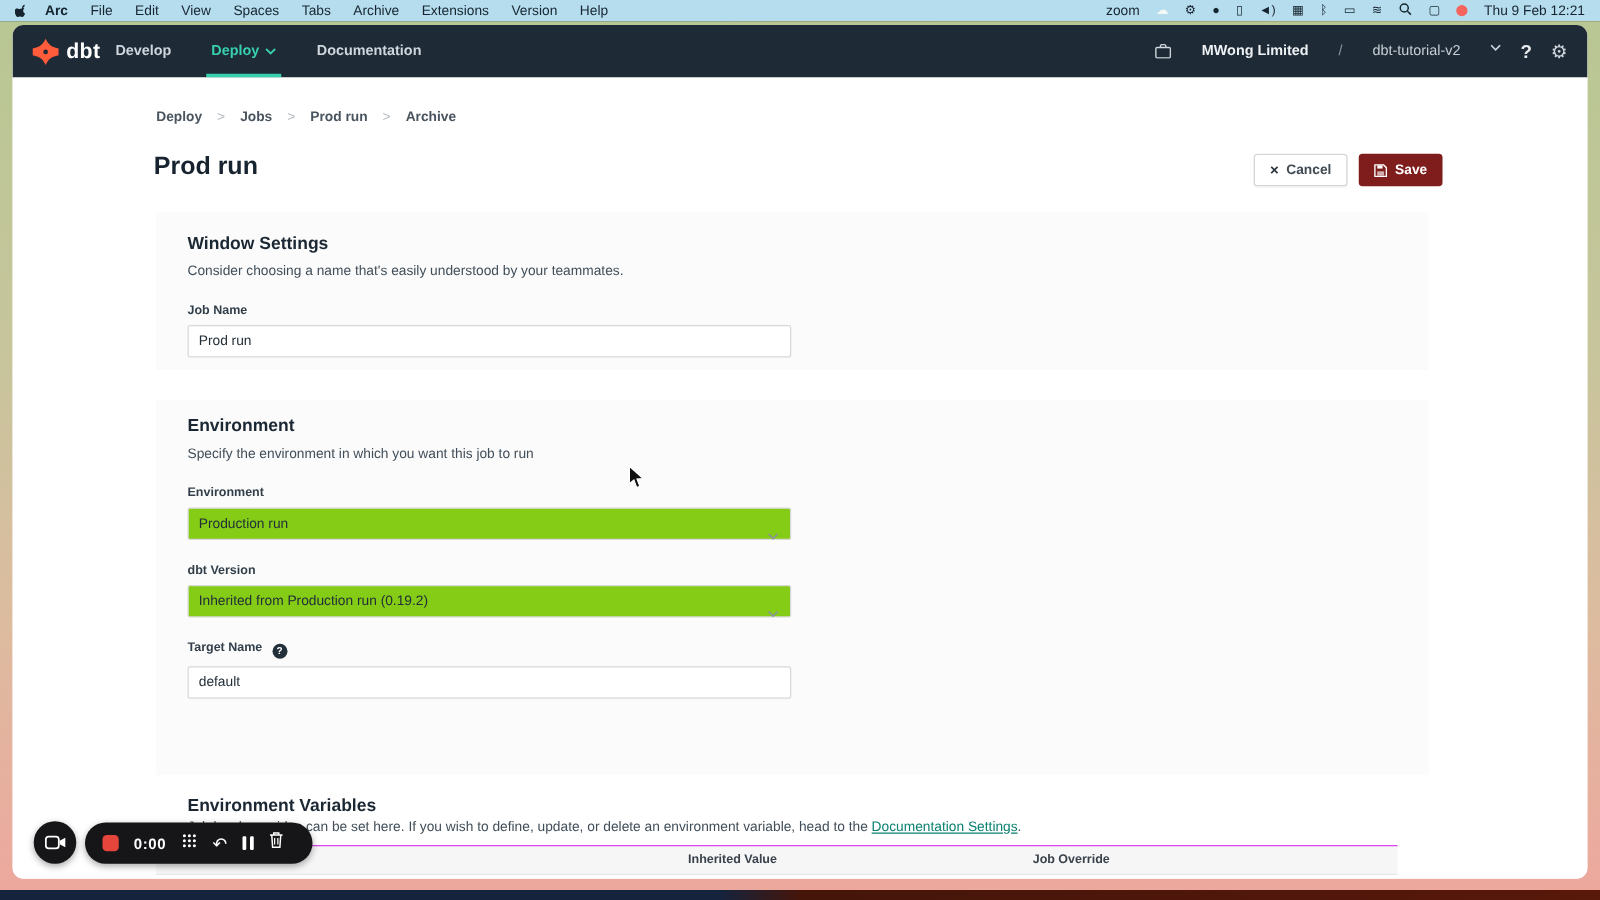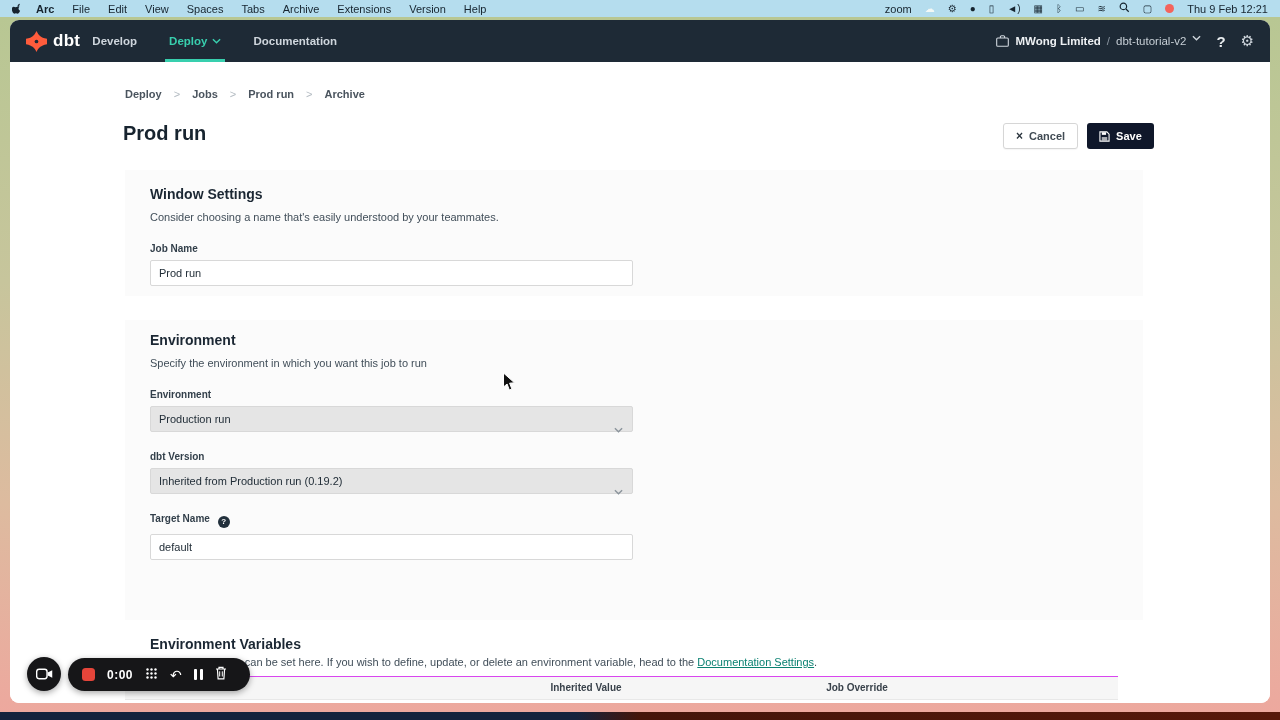--- a/index.html
+++ b/index.html
@@ -44,21 +44,21 @@
   .nav-items { display:flex; align-items:stretch; height:42px; gap:8px; }
   .nav-item {
     display:flex; align-items:center; gap:5px; padding:0 12px;
     font-size:11.5px; font-weight:700; color:#cfd6dd; position:relative; cursor:default;
   }
   .nav-item.active { color:#38cfae; }
   .nav-item.active::after {
     content:""; position:absolute; left:8px; right:8px; bottom:0; height:3px; background:#38cfae;
   }
   .nav-right { margin-left:auto; display:flex; align-items:center; gap:15px; }
-  .account { display:flex; align-items:flex-start; gap:6px; font-size:11.5px; }
+  .account { display:flex; align-items:flex-start; gap:24px; font-size:11.5px; }
   .account .acct-name { color:#eef1f4; font-weight:700; }
   .account .sep { color:#8b96a1; }
   .account .proj { color:#c7cfd6; }
   .nav-help { color:#e8ecef; font-size:15px; font-weight:700; }
   .nav-gear { color:#cfd6dd; font-size:15px; }
 
   
   .content { position:absolute; top:42px; left:0; right:0; bottom:0; background:#fff; }
 
   .breadcrumb {
@@ -72,37 +72,37 @@
     font-size:20px; font-weight:700; color:#17242f;
   }
   .actions { position:absolute; left:993px; top:61px; display:flex; gap:9px; }
   .btn {
     height:26px; display:flex; align-items:center; gap:6px; padding:0 12px;
     border-radius:3px; font-size:11px; border:none; cursor:pointer;
     font-family:"Liberation Sans", sans-serif;
   }
   .btn-cancel { background:#fff; border:1px solid #d6d6d6; color:#414b54; font-weight:600; box-shadow:0 1px 1px rgba(0,0,0,.04); }
   .btn-cancel .x { font-size:12px; font-weight:700; color:#2b353e; }
-  .btn-save { background:#0f172a; color:#fff; font-weight:700; }
+  .btn-save { background:#7f1d1d; color:#fff; font-weight:700; }
 
   .card { position:absolute; left:115px; width:1018px; background:#fbfbfb; padding:16px 25px; }
   .card-1 { top:108px; height:126px; }
   .card-2 { top:258px; height:300px; padding-top:12px; }
   .card h2 { margin:0 0 9px 0; font-size:14px; color:#1b2733; }
   .card p  { margin:0 0 20px 0; font-size:11px; color:#414e59; }
   .f-label { display:block; font-size:10px; font-weight:700; color:#323f4a; margin-bottom:6px; }
   .f-group { margin-bottom:19px; }
   .t-input {
     width:483px; height:26px; border:1px solid #d8d8d8; border-radius:2px;
     padding:0 8px; font-size:11px; color:#222e38; background:#fff;
     font-family:"Liberation Sans", sans-serif;
   }
   .t-select {
     position:relative; width:483px; height:26px; border:1px solid #d8d8d8; border-radius:2px;
-    background:#e5e5e5; font-size:11px; color:#222e38; line-height:24px; padding:0 8px; cursor:pointer;
+    background:#84cc16; font-size:11px; color:#222e38; line-height:24px; padding:0 8px; cursor:pointer;
   }
   .t-select .chev { position:absolute; right:9px; top:10px; }
   .help-badge {
     display:inline-flex; align-items:center; justify-content:center;
     width:12px; height:12px; border-radius:50%; background:#22303c; color:#fff;
     font-size:8px; font-weight:700; margin-left:5px; vertical-align:-2px;
   }
 
   .ev-heading { position:absolute; left:140px; top:574px; font-size:14px; font-weight:700; color:#1b2733; }
   .ev-desc { position:absolute; left:140px; top:594px; font-size:11px; color:#414e59; width:920px; }

